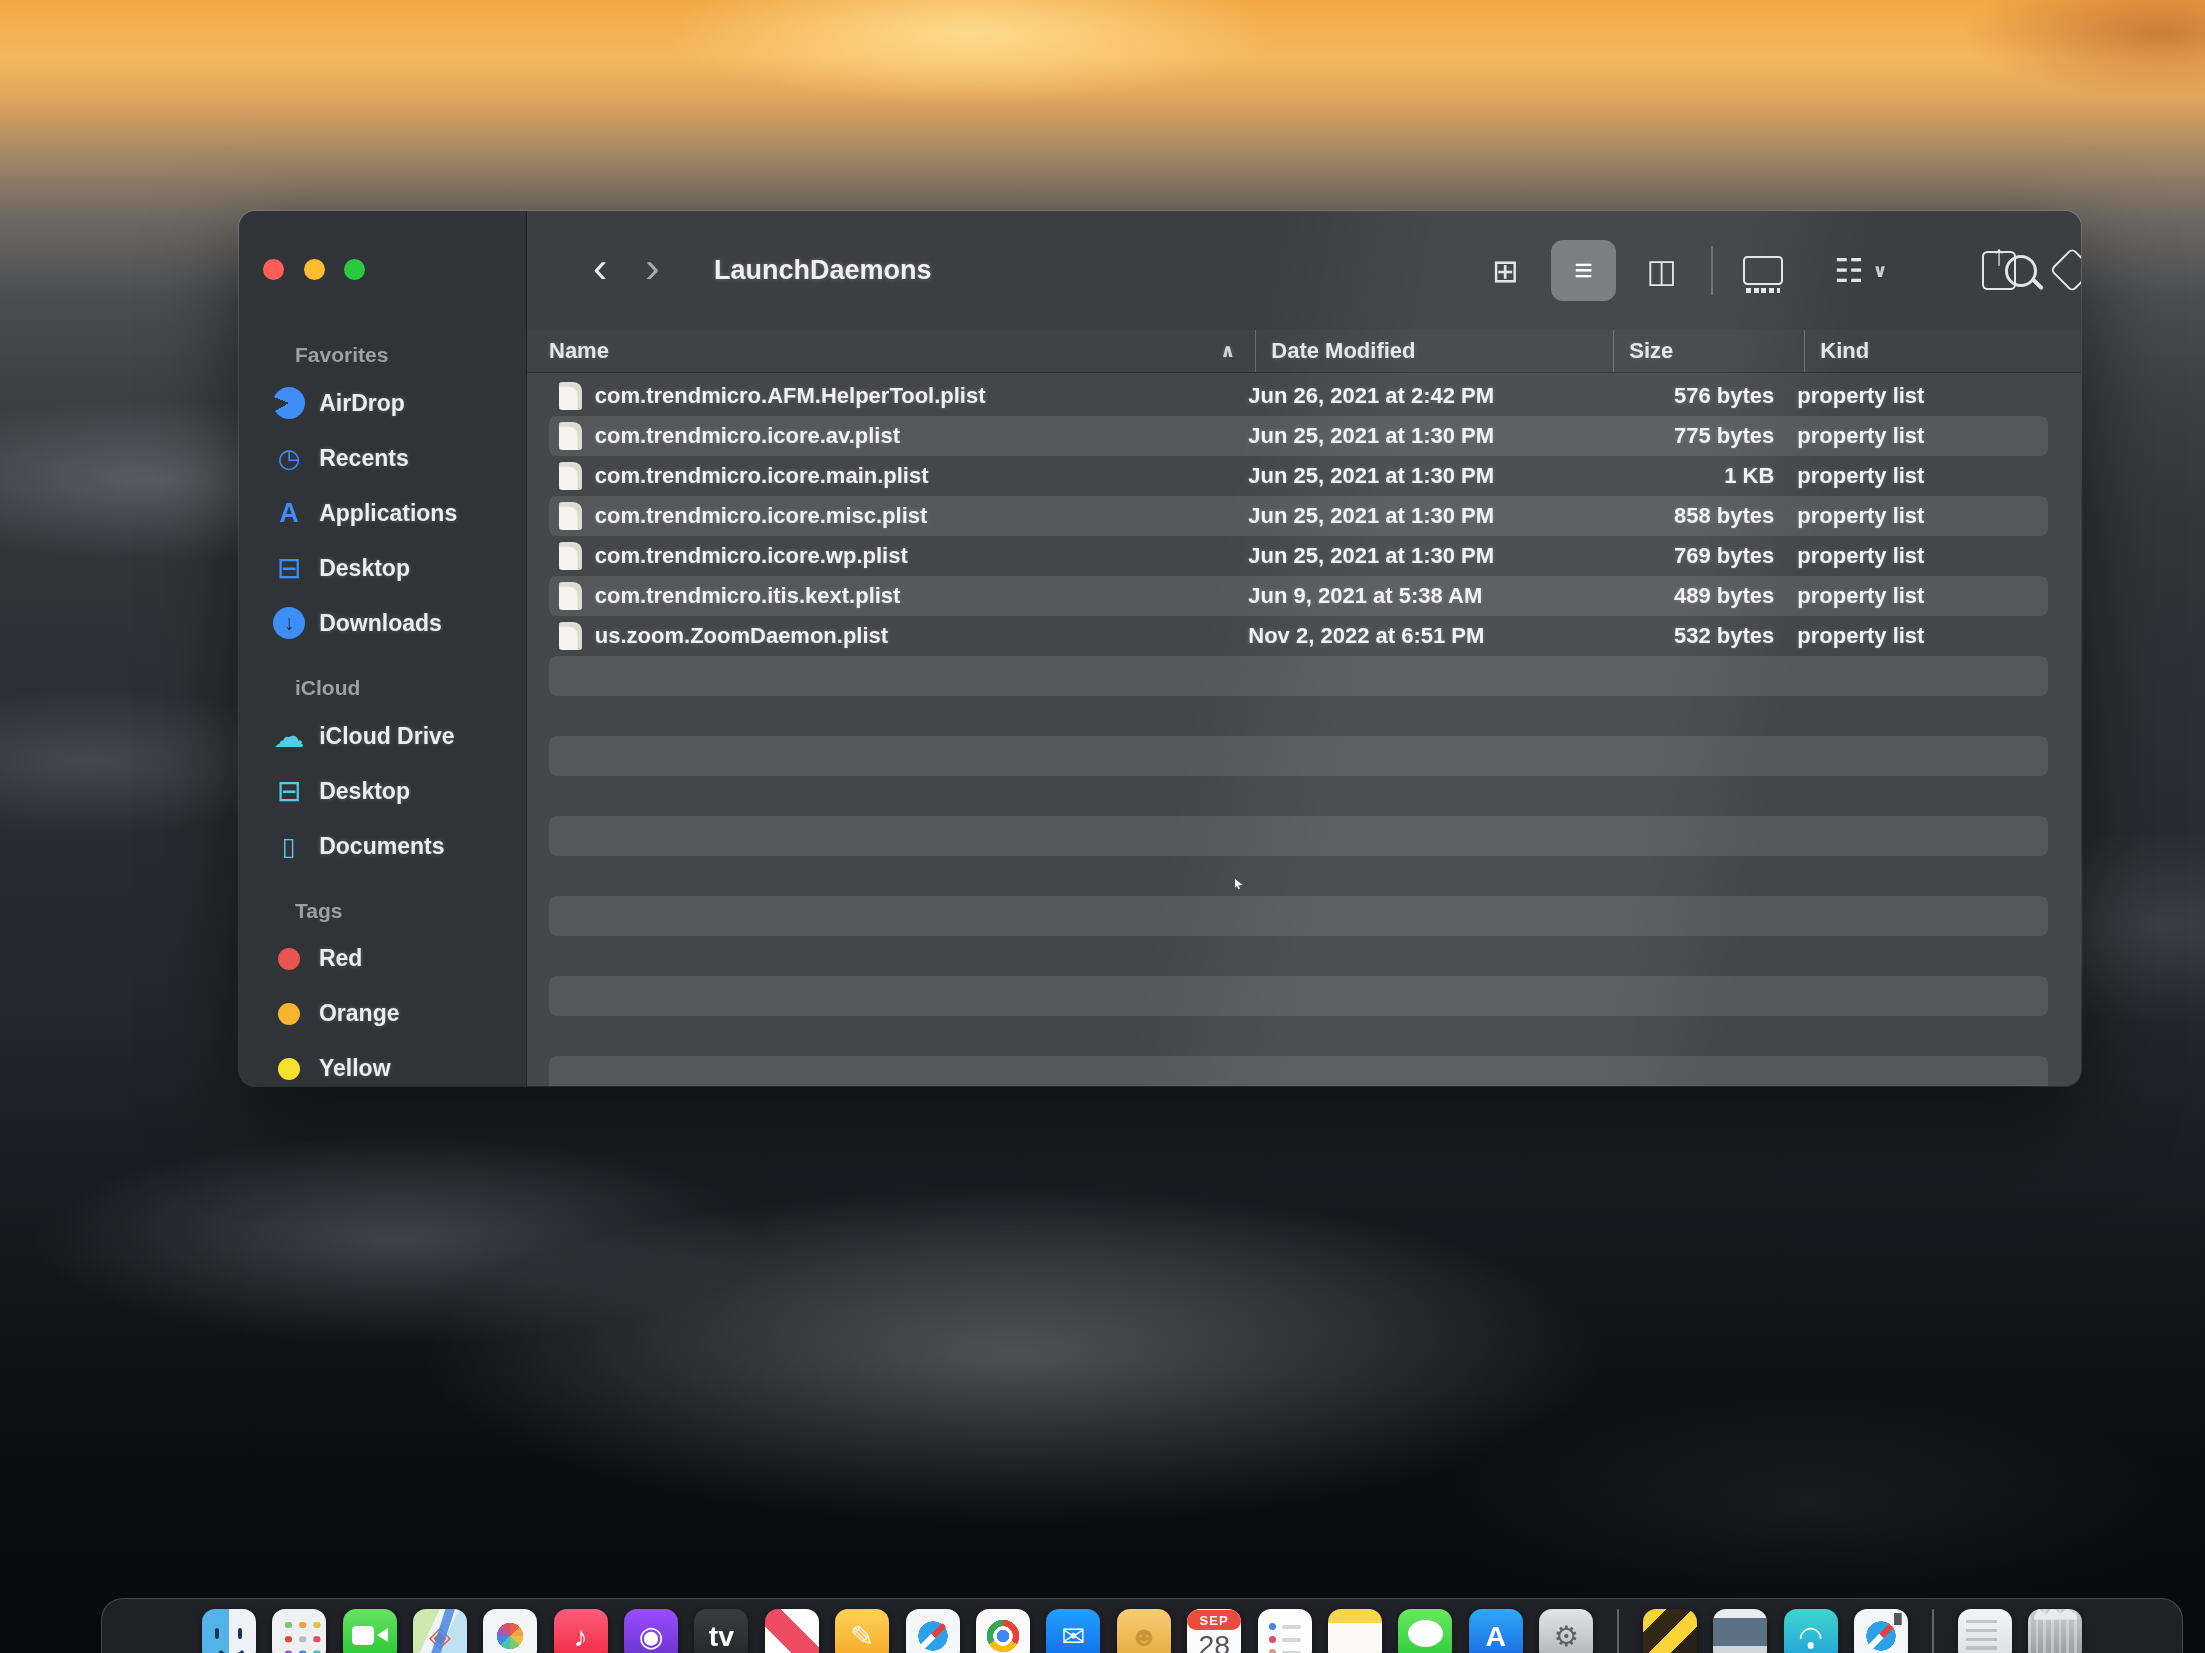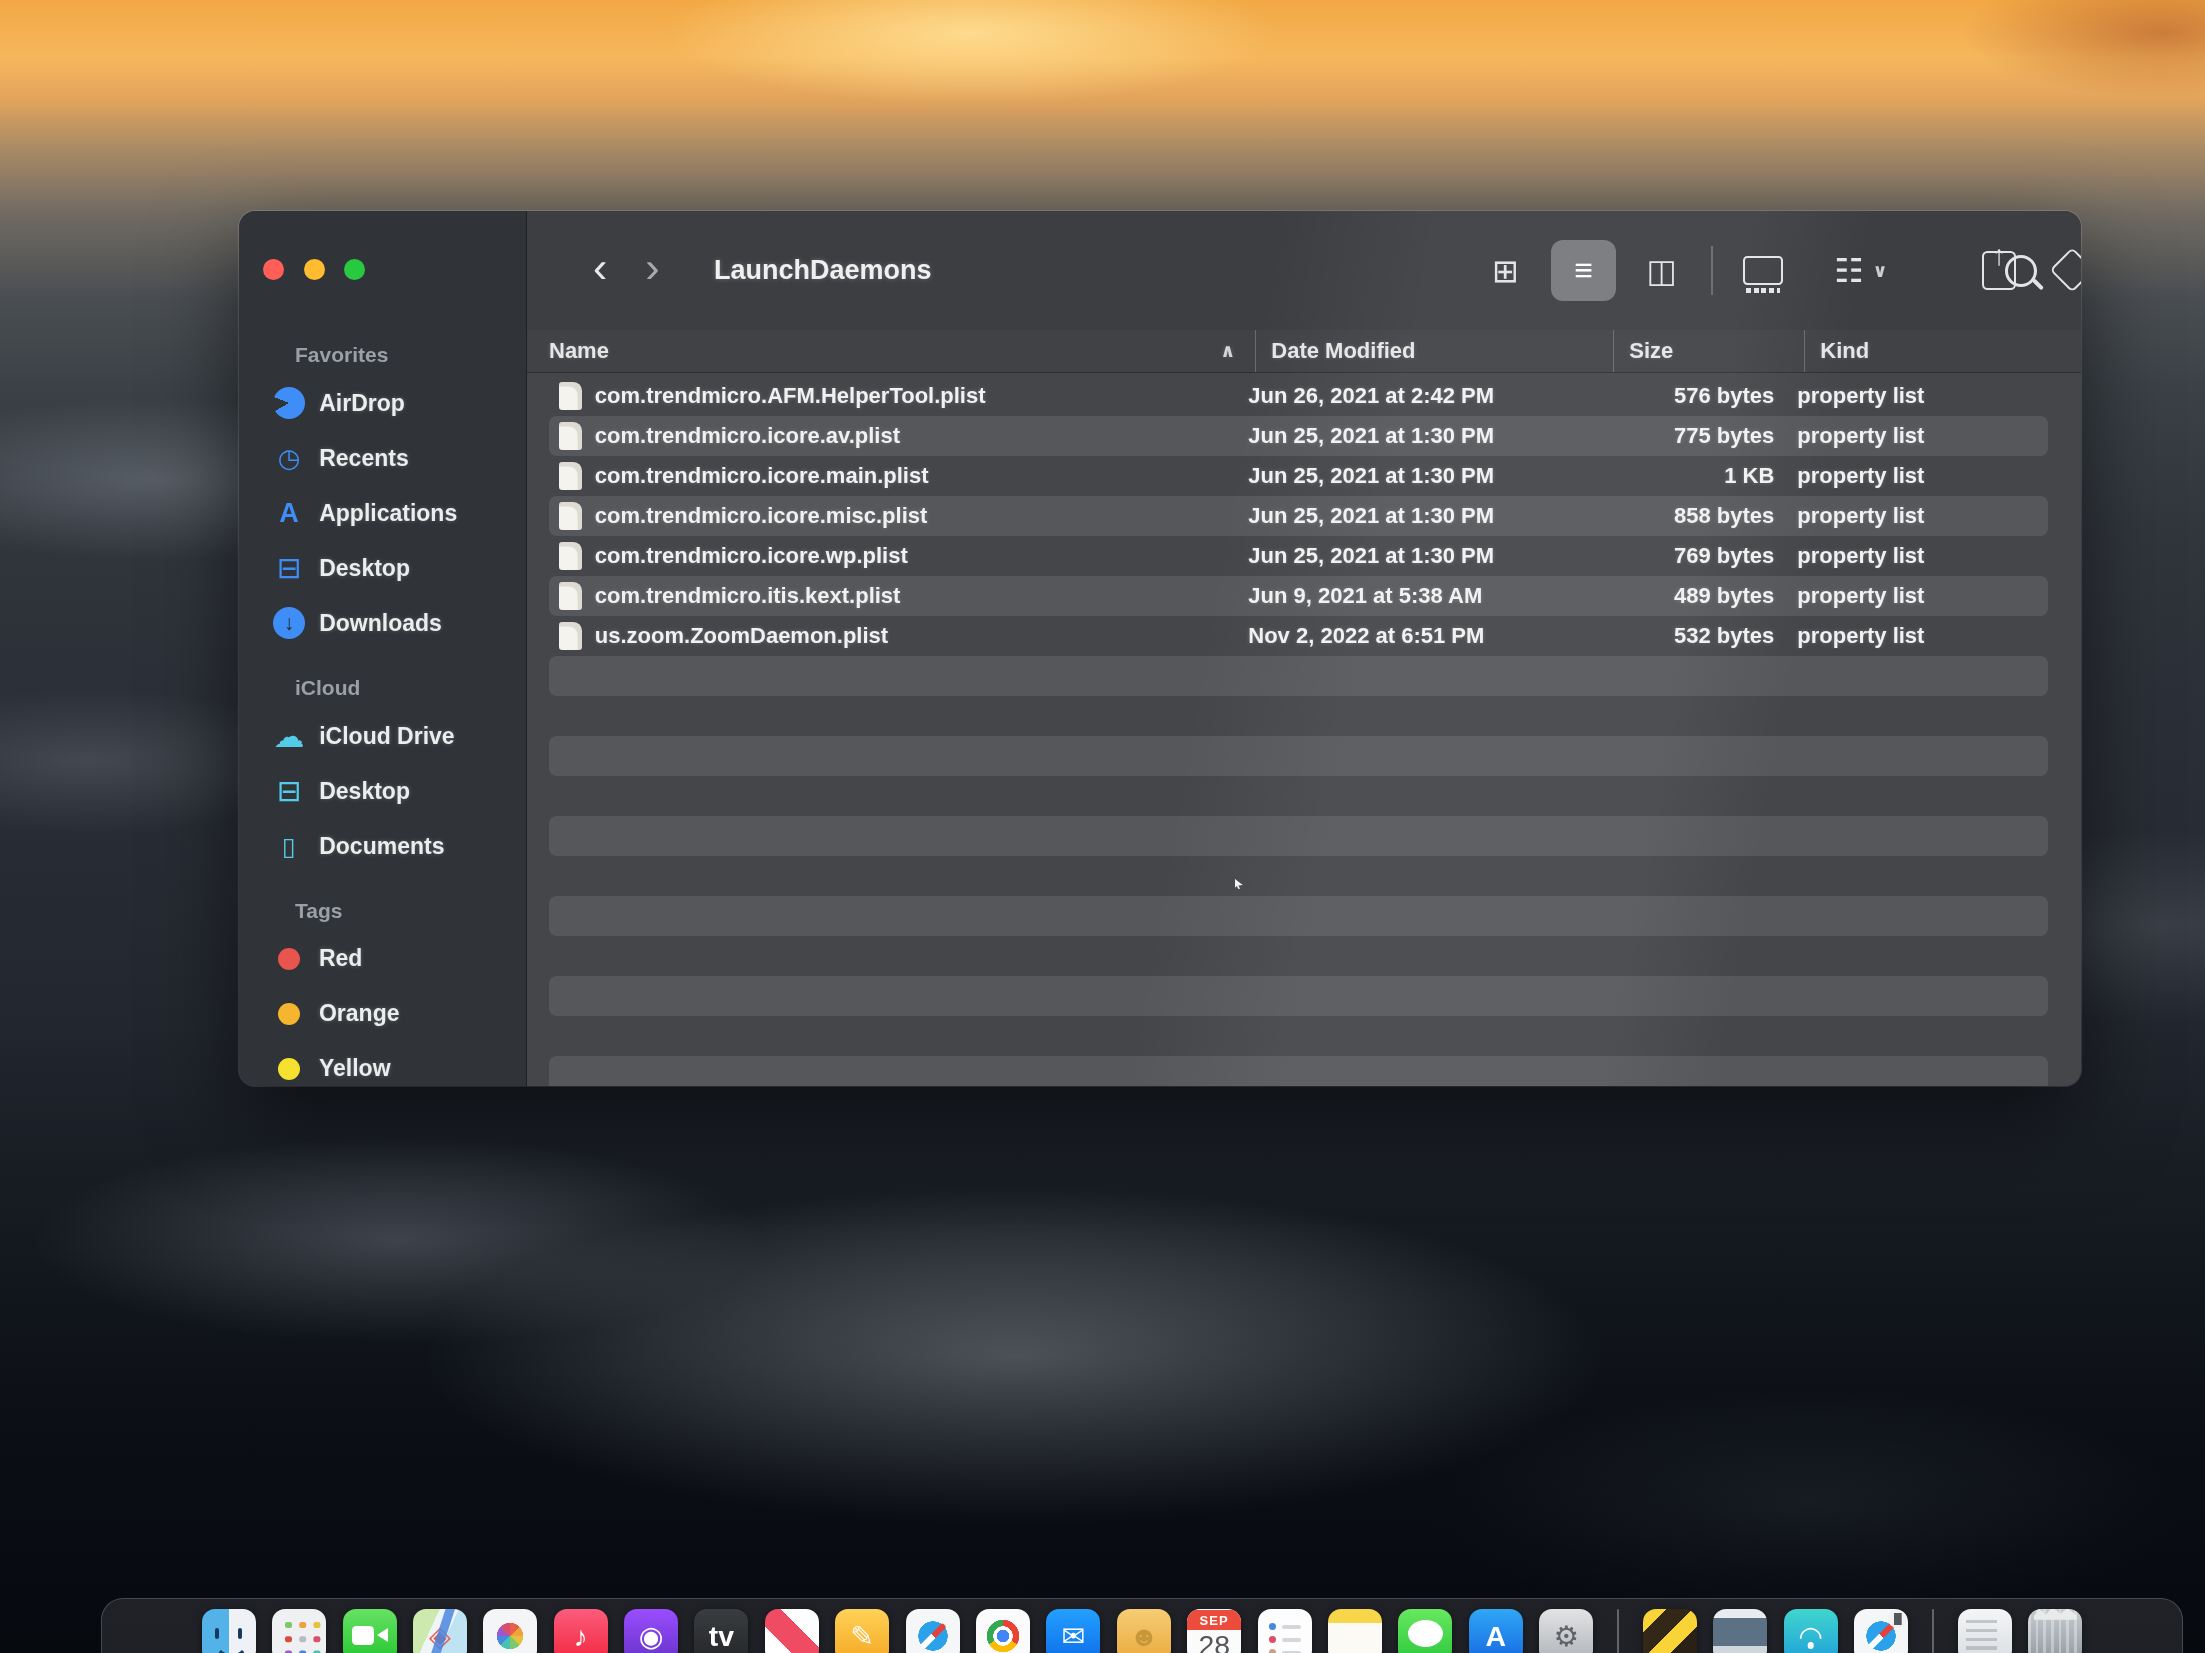--- a/index.html
+++ b/index.html
@@ -127,21 +127,21 @@
   .sp-pages .dock-glyph{transform:rotate(0deg);}
   .sp-safari{background:radial-gradient(circle at 50% 50%, #2aa1e8 0 38%, #f5f6f8 39%);}
   .sp-safari::before{content:"";position:absolute;left:50%;top:50%;width:5.5px;height:32px;
     background:linear-gradient(180deg,#e8413c 0 50%, #fff 50%);transform:translate(-50%,-50%) rotate(45deg);border-radius:2.2px;}
   .sp-chrome{background:
     radial-gradient(circle at 50% 50%, transparent 0 42%, #fbfbfb 43%),
     radial-gradient(circle at 50% 50%, #4285f4 0 16%, #ffffff 17% 25%, transparent 26%),
     conic-gradient(from 0deg,#ea4335 0 120deg,#fbbc05 0 240deg,#34a853 0);}
   .sp-calendar{background:#fbfbfb;flex-direction:column;}
   .cal-month{background:#ec4c3c;color:#fff;font-size:13px;font-weight:800;width:100%;text-align:center;
-    padding:3.3px 0 2.2px;letter-spacing:1.1px;}
+    padding:3.3px 0 2.2px;letter-spacing:1.1px;border-radius:9px;}
   .cal-day{font-size:28.4px;color:#55565a;font-weight:400;line-height:1.1;}
   .sp-reminders{background:#fdfdfd;}
   .sp-reminders::before{content:"";position:absolute;left:11px;top:14.2px;width:7.1px;height:7.1px;border-radius:50%;
     background:#4a86e0;box-shadow:0 13px 0 #d8506b,0 26px 0 #c9a08a;}
   .sp-reminders::after{content:"";position:absolute;left:24px;top:16px;width:19.7px;height:3.8px;border-radius:2.2px;
     background:#d4d6da;box-shadow:0 13px 0 #d4d6da,0 26px 0 #d4d6da;}
   .sp-notes{background:linear-gradient(180deg,#f7d64a 0 26%, #fbfaf4 26%);}
   .sp-messages::before{content:"";position:absolute;left:9.3px;top:11px;width:35px;height:27px;background:#fff;border-radius:50%;}
   .sp-bee{background:linear-gradient(135deg,#f8d438 0 22%, #332817 22% 46%, #f8d438 46% 66%, #2a2016 66%);}
   .sp-minwin{background:linear-gradient(180deg,#e8ecf0 0 16%, #5c7184 16% 68%, #cfd6dc 68%);}

